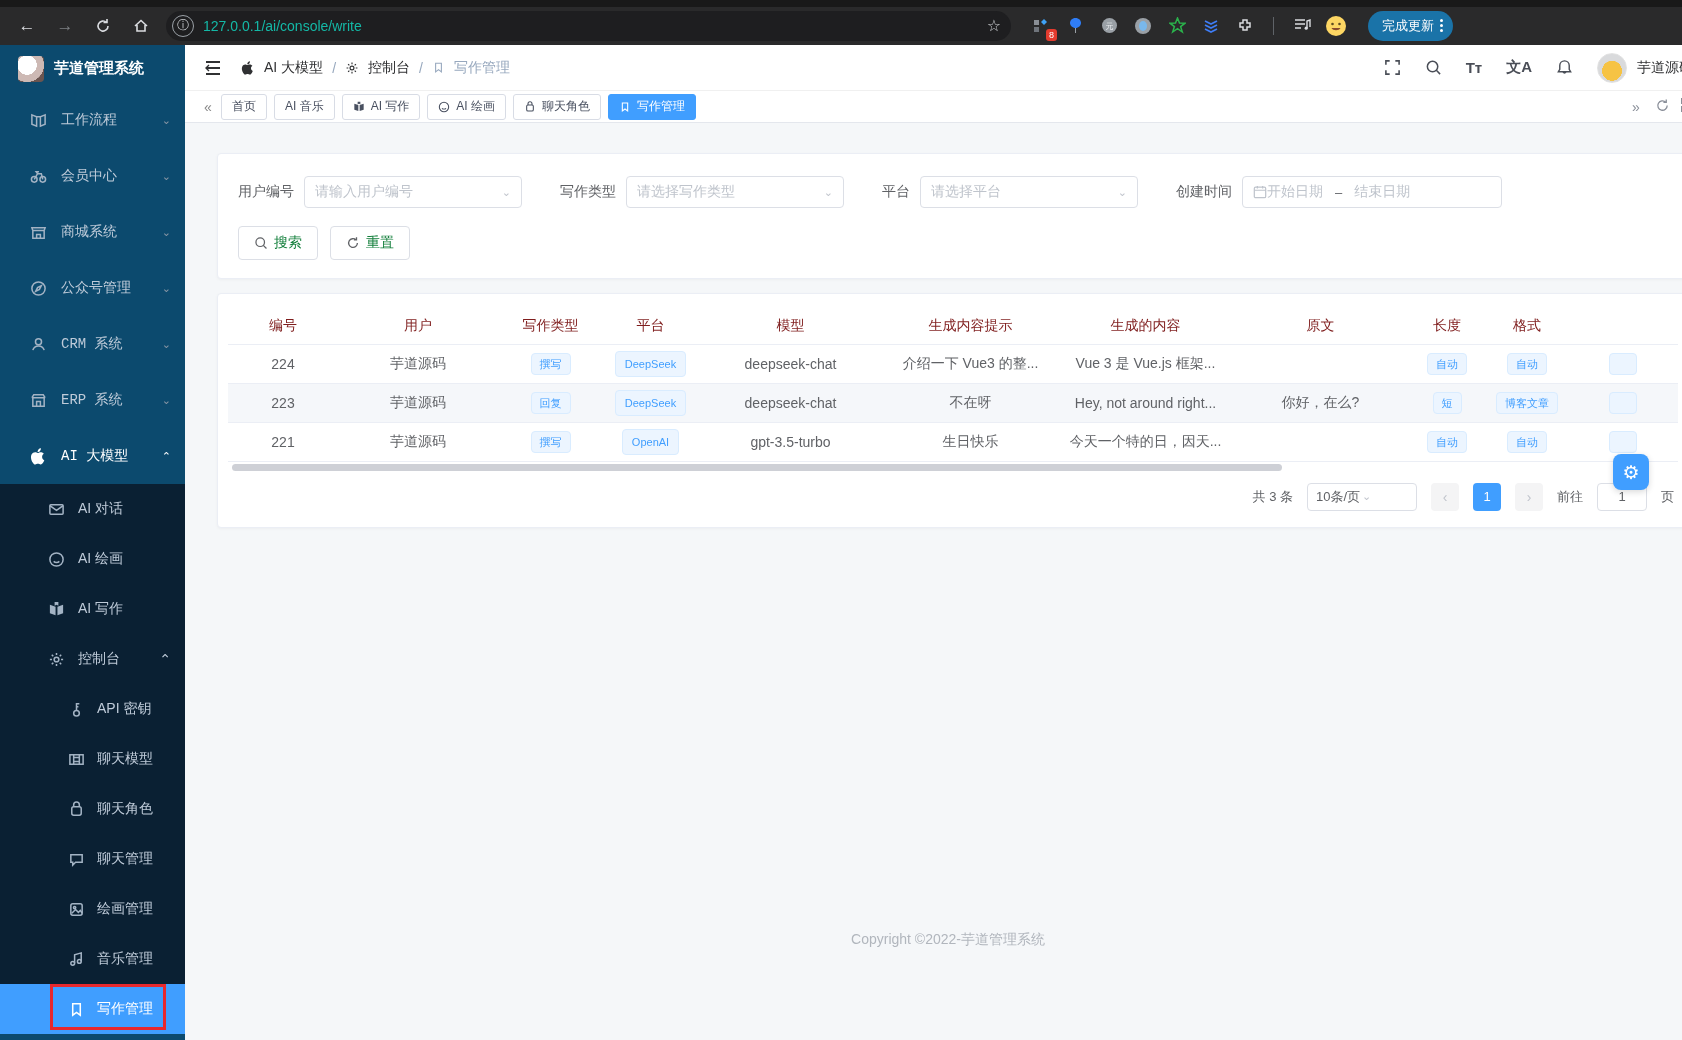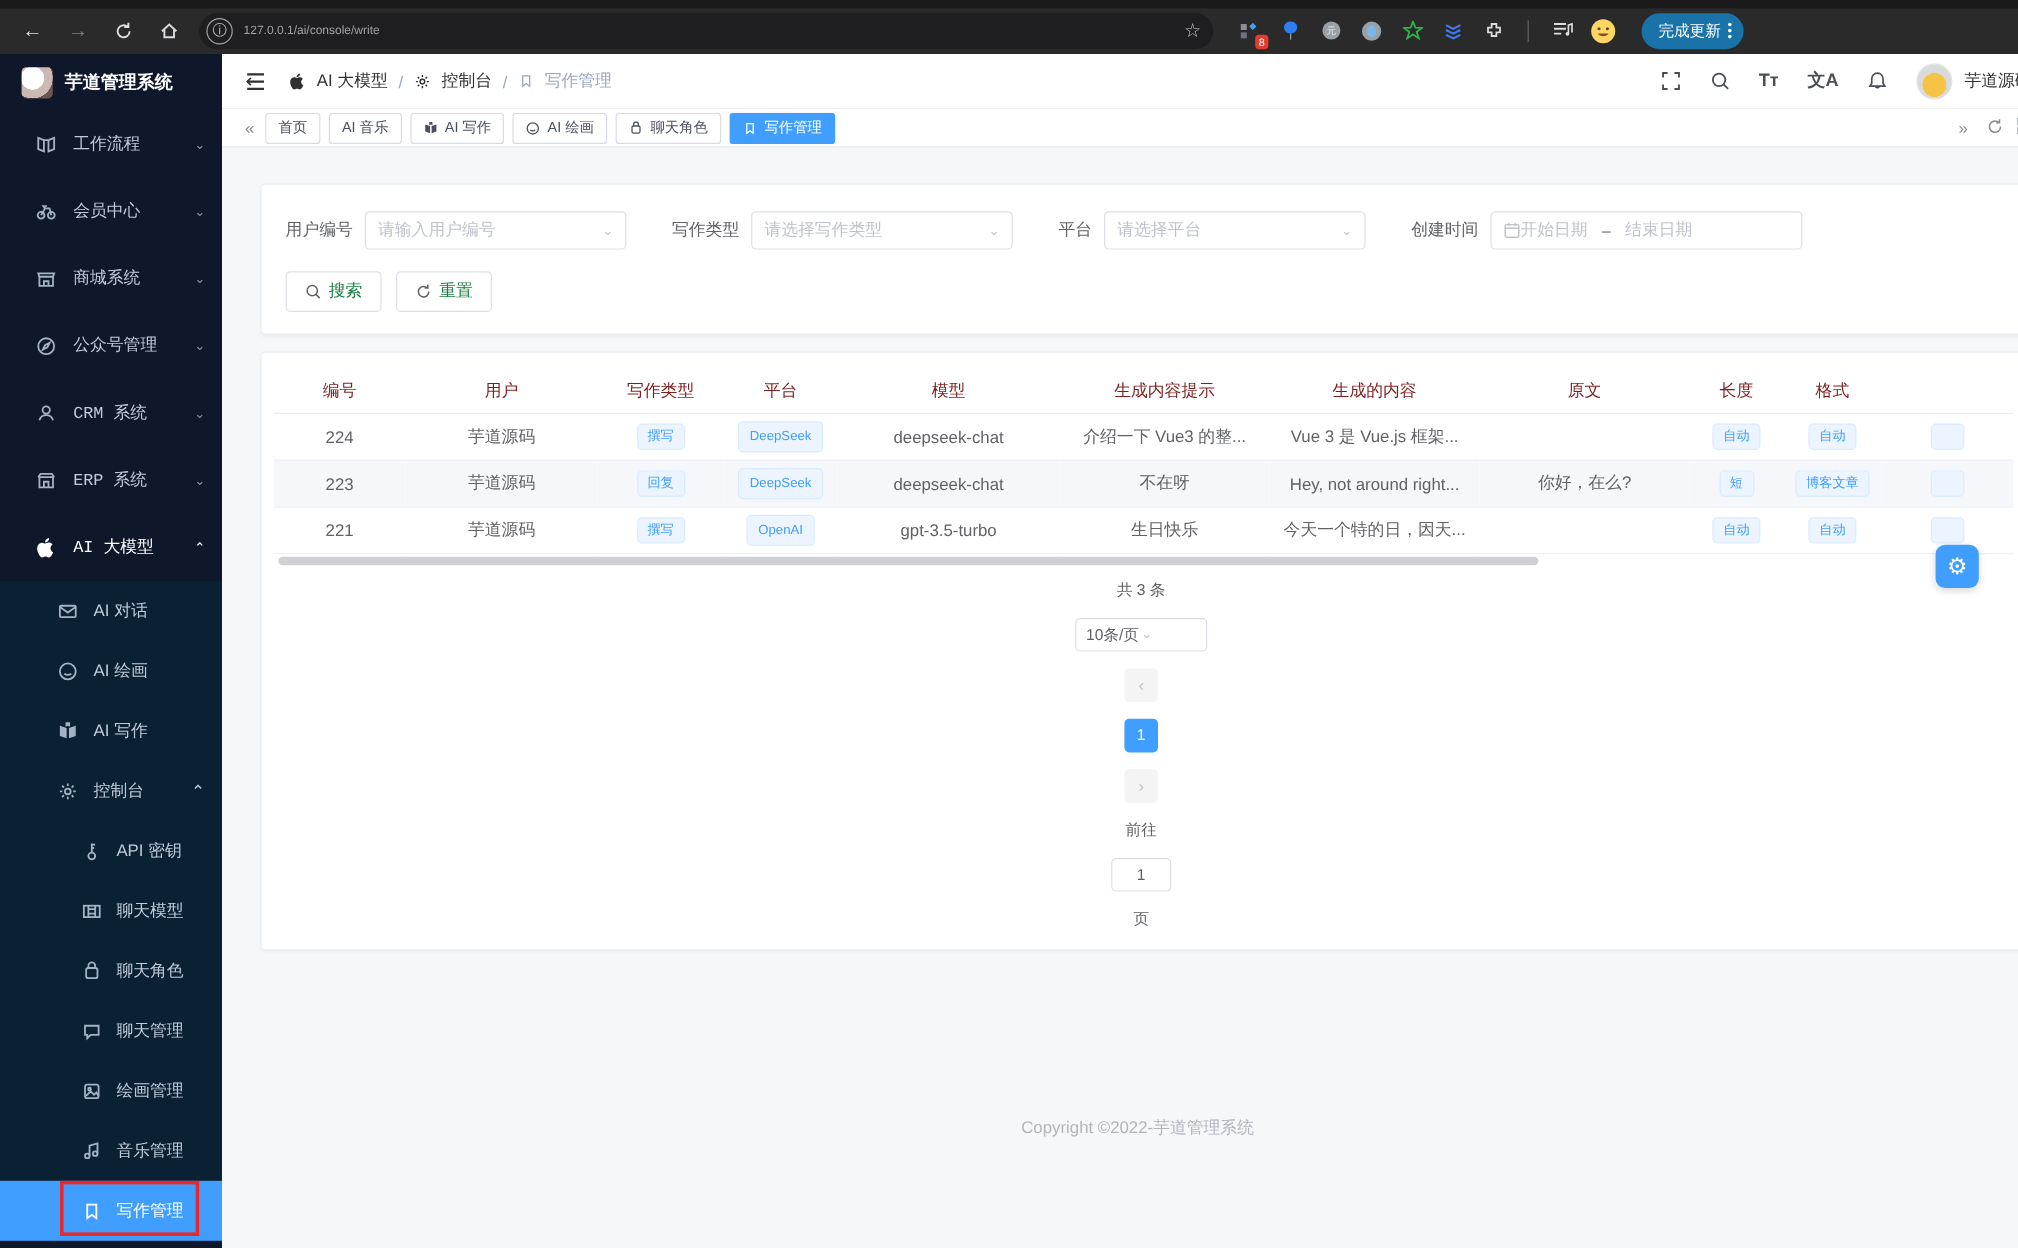--- a/index.html
+++ b/index.html
@@ -6,33 +6,33 @@
   html,body { width:1682px; height:1040px; overflow:hidden;
     font-family:"Liberation Sans","DejaVu Sans",sans-serif; background:#f5f7f9; }
 
   
   .chrome { height:45px; background:#2a2a2b; display:flex; align-items:center; padding:6px 10px 0 10px; gap:4px; }
   .chrome-top-strip { position:absolute; top:0; left:0; width:1682px; height:7px; background:#191919; }
   .nav-ic { width:34px; height:30px; display:flex; align-items:center; justify-content:center; color:#dadce0; font-size:17px; border-radius:50%; flex:0 0 auto; }
   .nav-ic.dim { color:#7d8084; }
   .url-pill { flex:0 0 845px; height:30px; background:#1e1e20; border-radius:15px; display:flex; align-items:center; padding:0 10px 0 6px; margin-left:4px; }
   .url-info { width:22px; height:22px; border:1.5px solid #9aa0a6; border-radius:50%; color:#c7cacd; font-size:12px; display:flex; align-items:center; justify-content:center; margin-right:9px; }
-  .url-text { color:#a3a3a3; font-size:10px; flex:1; }
+  .url-text { color:#14b8a6; font-size:14px; flex:1; }
   .star { color:#c7cacd; font-size:16px; }
   .ext-row { display:flex; align-items:center; gap:10px; margin-left:14px; }
   .ext { width:24px; height:24px; display:flex; align-items:center; justify-content:center; position:relative; flex:0 0 auto; }
   .badge8 { position:absolute; bottom:-3px; right:-4px; background:#e33b2e; color:#fff; font-size:9px; border-radius:3px; padding:1px 3px; }
   .divider-v { width:1px; height:18px; background:#5f6368; margin:0 6px; }
   .update-pill { background:#1a73a8; color:#fff; font-size:13px; height:30px; border-radius:15px; display:flex; align-items:center; padding:0 10px 0 14px; gap:6px; margin-left:10px; }
   .kebab { color:#fff; font-size:14px; letter-spacing:0; line-height:4px; display:flex; flex-direction:column; gap:2px; align-items:center;}
   .kebab i{width:3px;height:3px;border-radius:50%;background:#fff;display:block;}
 
   
   .app { display:flex; height:995px; }
-  .sidebar { width:185px; background:#0f172a; color:#bfcbd9; flex:0 0 185px; position:relative; }
+  .sidebar { width:185px; background:#0c4a6e; color:#bfcbd9; flex:0 0 185px; position:relative; }
   .main { flex:1; display:flex; flex-direction:column; position:relative; background:#f5f7f9; }
 
   
   .logo-row { height:47px; display:flex; align-items:center; gap:10px; padding:0 0 0 18px; }
   .logo-img { width:26px; height:26px; border-radius:4px; background:radial-gradient(circle at 35% 35%, #ffffff 0 40%, #cdb9b4 41% 70%, #6b5550 71%); flex:0 0 auto; }
   .logo-title { color:#fff; font-size:15px; font-weight:bold; white-space:nowrap; }
   .m-item { height:56px; display:flex; align-items:center; padding:0 14px 0 30px; gap:14px; font-size:14px; cursor:pointer; }
   .m-item .lbl { flex:1; white-space:nowrap;font-family:Liberation Mono, monospace; }
   .m-item .chev { color:#8a97a5; font-size:11px; }
   .s-region { background:#0a2033; }
@@ -86,21 +86,21 @@
   col.c0{width:110px} col.c1{width:160px} col.c2{width:105px} col.c3{width:95px} col.c4{width:185px}
   col.c5{width:175px} col.c6{width:175px} col.c7{width:175px} col.c8{width:78px} col.c9{width:82px} col.c10{width:110px}
   th { font-size:14px; font-weight:400; color:#7f1d1d; height:36px; text-align:center; border-bottom:1px solid #ebeef5; white-space:nowrap; overflow:hidden;}
   td { font-size:14px; color:#606266; height:39px; text-align:center; border-bottom:1px solid #ebeef5; white-space:nowrap; overflow:hidden; }
   tr.stripe td { background:#f5f7fa; }
   .tag { display:inline-block; background:#ecf5ff; border:1px solid #d9ecff; color:#409eff; font-size:11px; border-radius:4px; padding:2px 8px; line-height:16px; }
   .tag.big { padding:4px 9px; }
   .hscroll { height:7px; margin:2px 0 0 4px; }
   .hscroll .thumb { width:1050px; height:7px; background:#ced0d6; border-radius:4px; }
 
-  .pager { display:flex; align-items:center; justify-content:flex-end; gap:14px; margin:12px 4px 4px 0; color:#606266; font-size:13px;flex-direction:column; }
+  .pager { display:flex; align-items:center; justify-content:flex-end; gap:14px; margin:12px 4px 4px 0; color:#606266; font-size:13px; }
   .psel { width:110px; height:28px; border:1px solid #dcdfe6; border-radius:4px; display:flex; align-items:center; padding:0 8px; color:#606266; }
   .psel span{flex:1;} .psel .dd{color:#c0c4cc;font-size:11px;}
   .pbtn { width:28px; height:28px; border-radius:4px; background:#f4f4f5; color:#c0c4cc; display:flex; align-items:center; justify-content:center; font-size:14px; cursor:pointer;}
   .pbtn.cur { background:#409eff; color:#fff; font-size:13px; }
   .goto-input { width:50px; height:28px; border:1px solid #dcdfe6; border-radius:4px; text-align:center; color:#606266; font-size:13px; }
   .gear-float { position:absolute; right:62px; top:331px; width:36px; height:36px; background:#409eff; border-radius:8px; color:#fff; display:flex; align-items:center; justify-content:center; font-size:19px; cursor:pointer; box-shadow:0 2px 6px rgba(0,0,0,.15); }
 
   .footer { position:absolute; left:0; right:0; top:808px; text-align:center; color:#b1b6bd; font-size:14px; }
 </style>
 </head>

